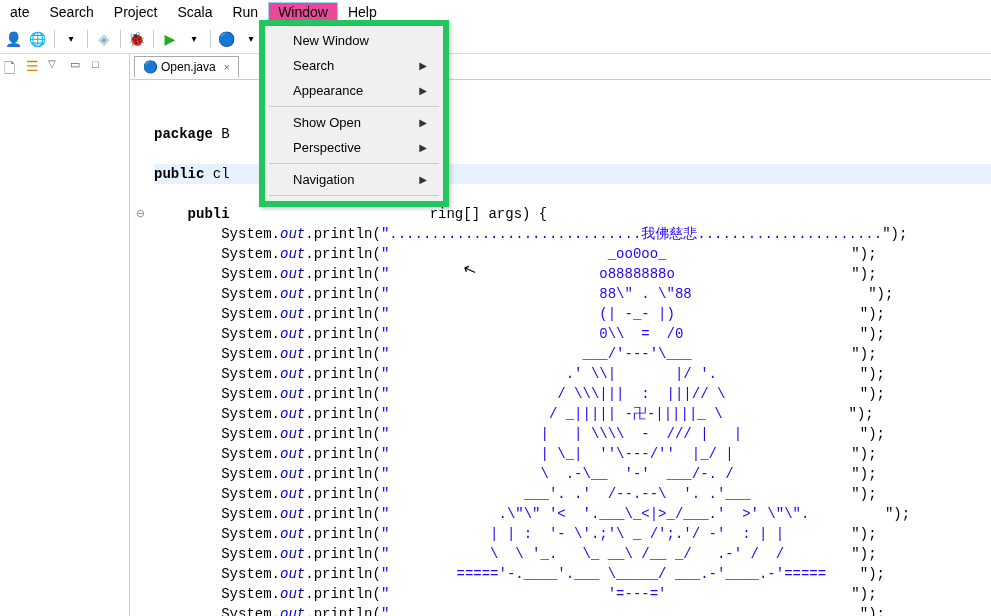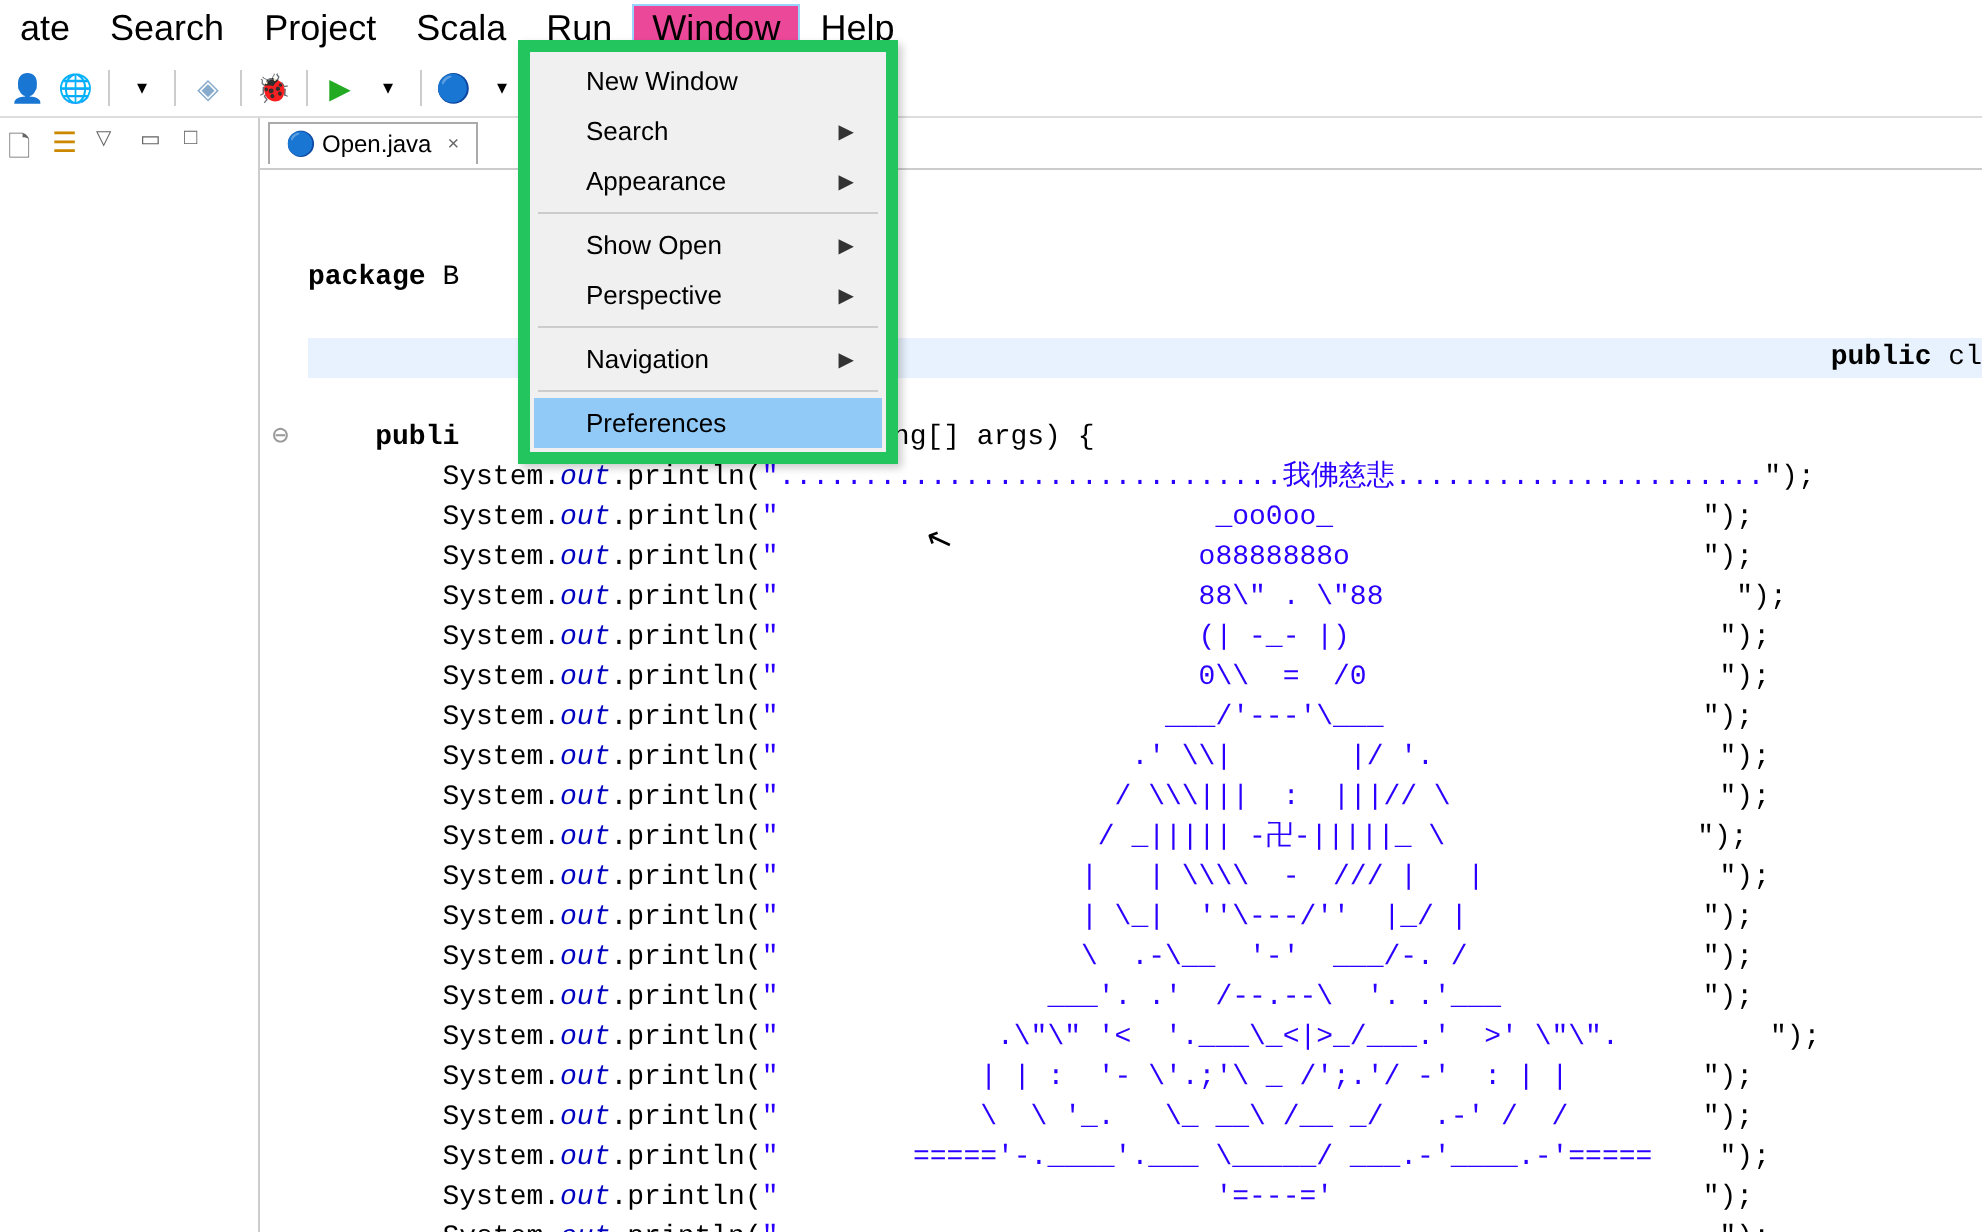--- a/index.html
+++ b/index.html
@@ -9,21 +9,21 @@
       background: #fff;
       color: #000;
       overflow: hidden;
       width: 991px;
       height: 616px;
     }
     .menubar {
       display: flex;
       background: #fff;
       padding: 2px 0;
-      font-size: 18px;
+      font-size: 14px;
     }
     .menubar-item {
       padding: 2px 10px;
       cursor: pointer;
     }
     .menubar-item.active {
       background: #ec4899;
       border: 1px solid #99d1ff;
       padding: 1px 9px;
     }
@@ -109,21 +109,21 @@
       position: relative;
     }
     .code-line {
       height: 20px;
       white-space: pre;
     }
     .kw { color: #000000; font-weight: bold; }
     .ital { color: #0000c0; font-style: italic; }
     .str { color: #2a00ff; }
     .dark { color: #000; }
-    .highlight-line { background: #e8f2fe; text-align: right; }
+    .highlight-line { background: #e8f2fe; }
     .dropdown-menu {
       position: absolute;
       left: 259px;
       top: 20px;
       background: #f0f0f0;
       border: 6px solid #22c55e;
       box-shadow: 2px 2px 4px rgba(0,0,0,0.2);
       width: 190px;
       z-index: 100;
       padding: 2px;
@@ -216,23 +216,20 @@
   <div class="menu-item">
       <span>Perspective</span>
       <span class="submenu-arrow">▶</span>
     </div>
   <div class="menu-sep"></div>
   <div class="menu-item">
       <span>Navigation</span>
       <span class="submenu-arrow">▶</span>
     </div>
   <div class="menu-sep"></div>
-  <div class="menu-item highlighted">
-      <span>Preferences</span>
-    </div>
 </div>
 
 <div class="main-area">
   <div class="side-panel">
     <span class="side-icon">🗋</span>
     <span class="side-icon" style="color:#c80">☰</span>
     <span class="side-icon" style="font-size:10px">▽</span>
     <span class="side-icon" style="font-size:11px">▭</span>
     <span class="side-icon" style="font-size:11px">□</span>
   </div>

